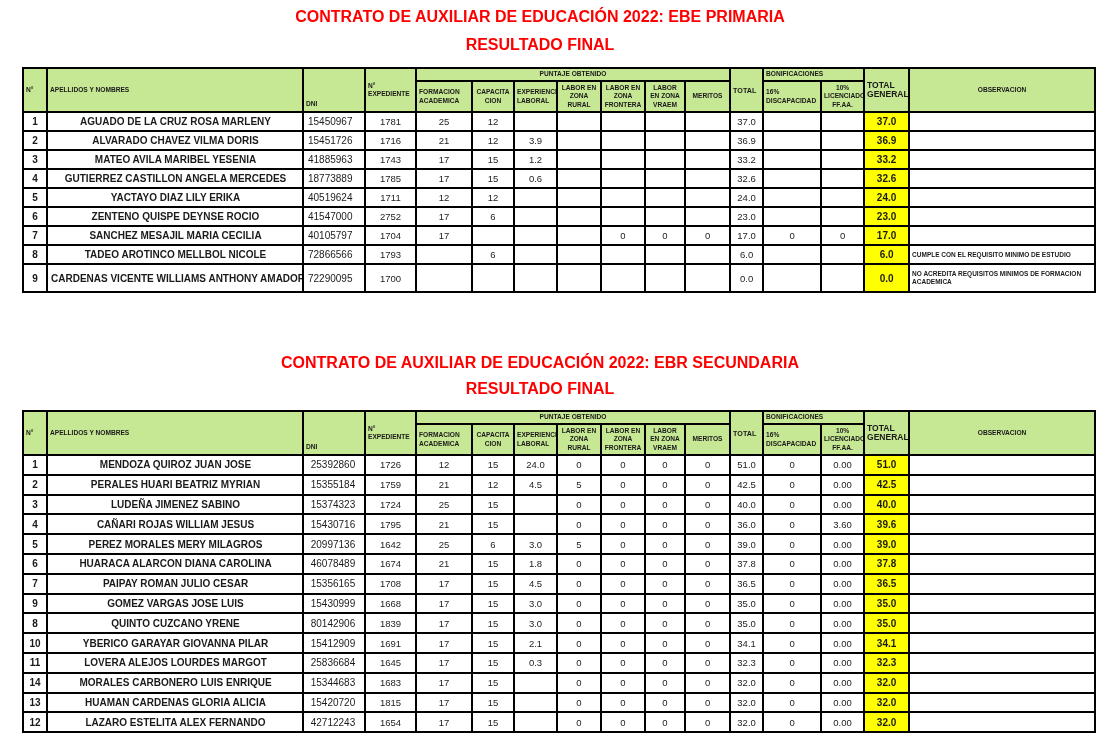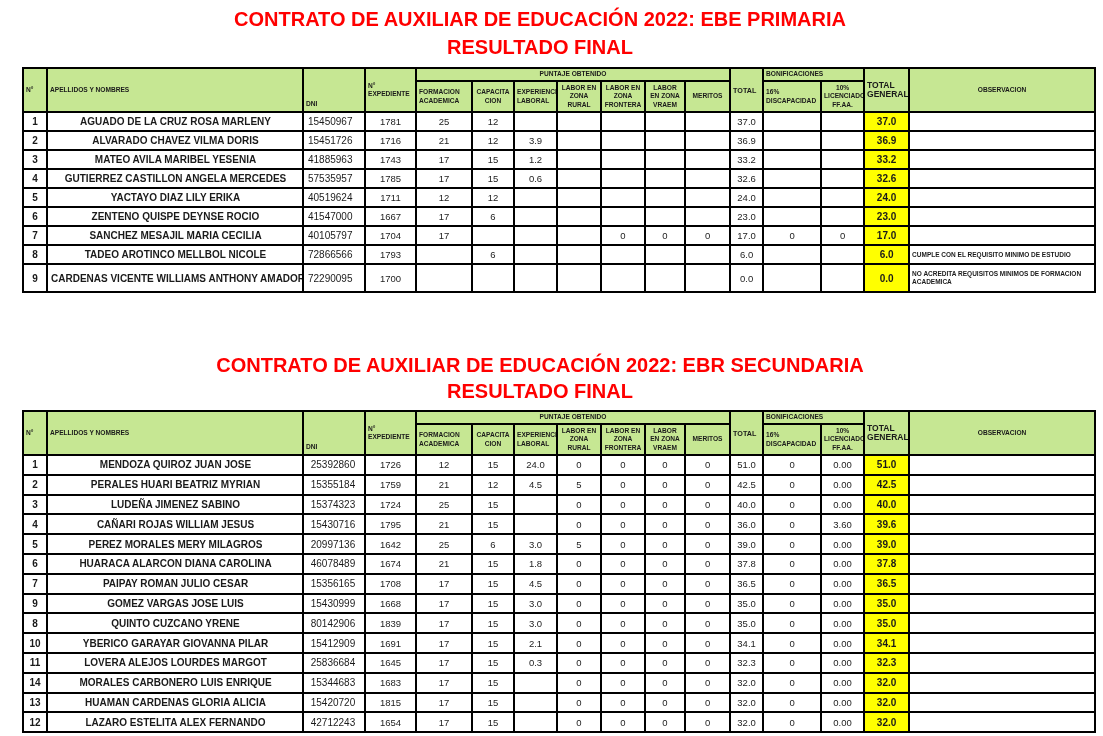--- a/index.html
+++ b/index.html
@@ -3,21 +3,21 @@
 <meta charset="utf-8">
 <style>
   :root{ --green:#c6e793; --yellow:#ffff00; --red:#ff0000; --border:#000000; }
   html,body{margin:0;padding:0;}
   body{
     width:1103px;height:736px;overflow:hidden;position:relative;
     background:#ffffff;font-family:"Liberation Sans",sans-serif;color:#1a1a1a;
   }
   .title{
     position:absolute;left:0;width:1080px;text-align:center;
-    color:var(--red);font-weight:bold;font-size:20px;letter-spacing:0;
+    color:var(--red);font-weight:bold;font-size:16px;letter-spacing:0;
   }
   #t1-title{top:8px;} #t1-subtitle{top:36px;}
   #t2-title{top:354px;} #t2-subtitle{top:380px;}
   table{
     border-collapse:collapse;table-layout:fixed;width:1072px;
     position:absolute;left:22px;background:#fff;
   }
   #table1{top:67px;} #table2{top:410px;}
   th,td{border:2px solid var(--border);overflow:hidden;}
   thead th{
@@ -142,21 +142,21 @@
         <td class="c-score"></td>
         <td class="c-total">33.2</td>
         <td class="c-score"></td>
         <td class="c-score"></td>
         <td class="c-tg">33.2</td>
         <td class="c-obs"></td>
       </tr>
       <tr>
         <td class="c-num">4</td>
         <td class="c-name">GUTIERREZ CASTILLON ANGELA MERCEDES</td>
-        <td class="c-dni">57535957</td>
+        <td class="c-dni">18773889</td>
         <td class="c-exp">1785</td>
         <td class="c-score">17</td>
         <td class="c-score">15</td>
         <td class="c-score">0.6</td>
         <td class="c-score"></td>
         <td class="c-score"></td>
         <td class="c-score"></td>
         <td class="c-score"></td>
         <td class="c-total">32.6</td>
         <td class="c-score"></td>
@@ -179,21 +179,21 @@
         <td class="c-total">24.0</td>
         <td class="c-score"></td>
         <td class="c-score"></td>
         <td class="c-tg">24.0</td>
         <td class="c-obs"></td>
       </tr>
       <tr>
         <td class="c-num">6</td>
         <td class="c-name">ZENTENO QUISPE DEYNSE ROCIO</td>
         <td class="c-dni">41547000</td>
-        <td class="c-exp">1667</td>
+        <td class="c-exp">2752</td>
         <td class="c-score">17</td>
         <td class="c-score">6</td>
         <td class="c-score"></td>
         <td class="c-score"></td>
         <td class="c-score"></td>
         <td class="c-score"></td>
         <td class="c-score"></td>
         <td class="c-total">23.0</td>
         <td class="c-score"></td>
         <td class="c-score"></td>

